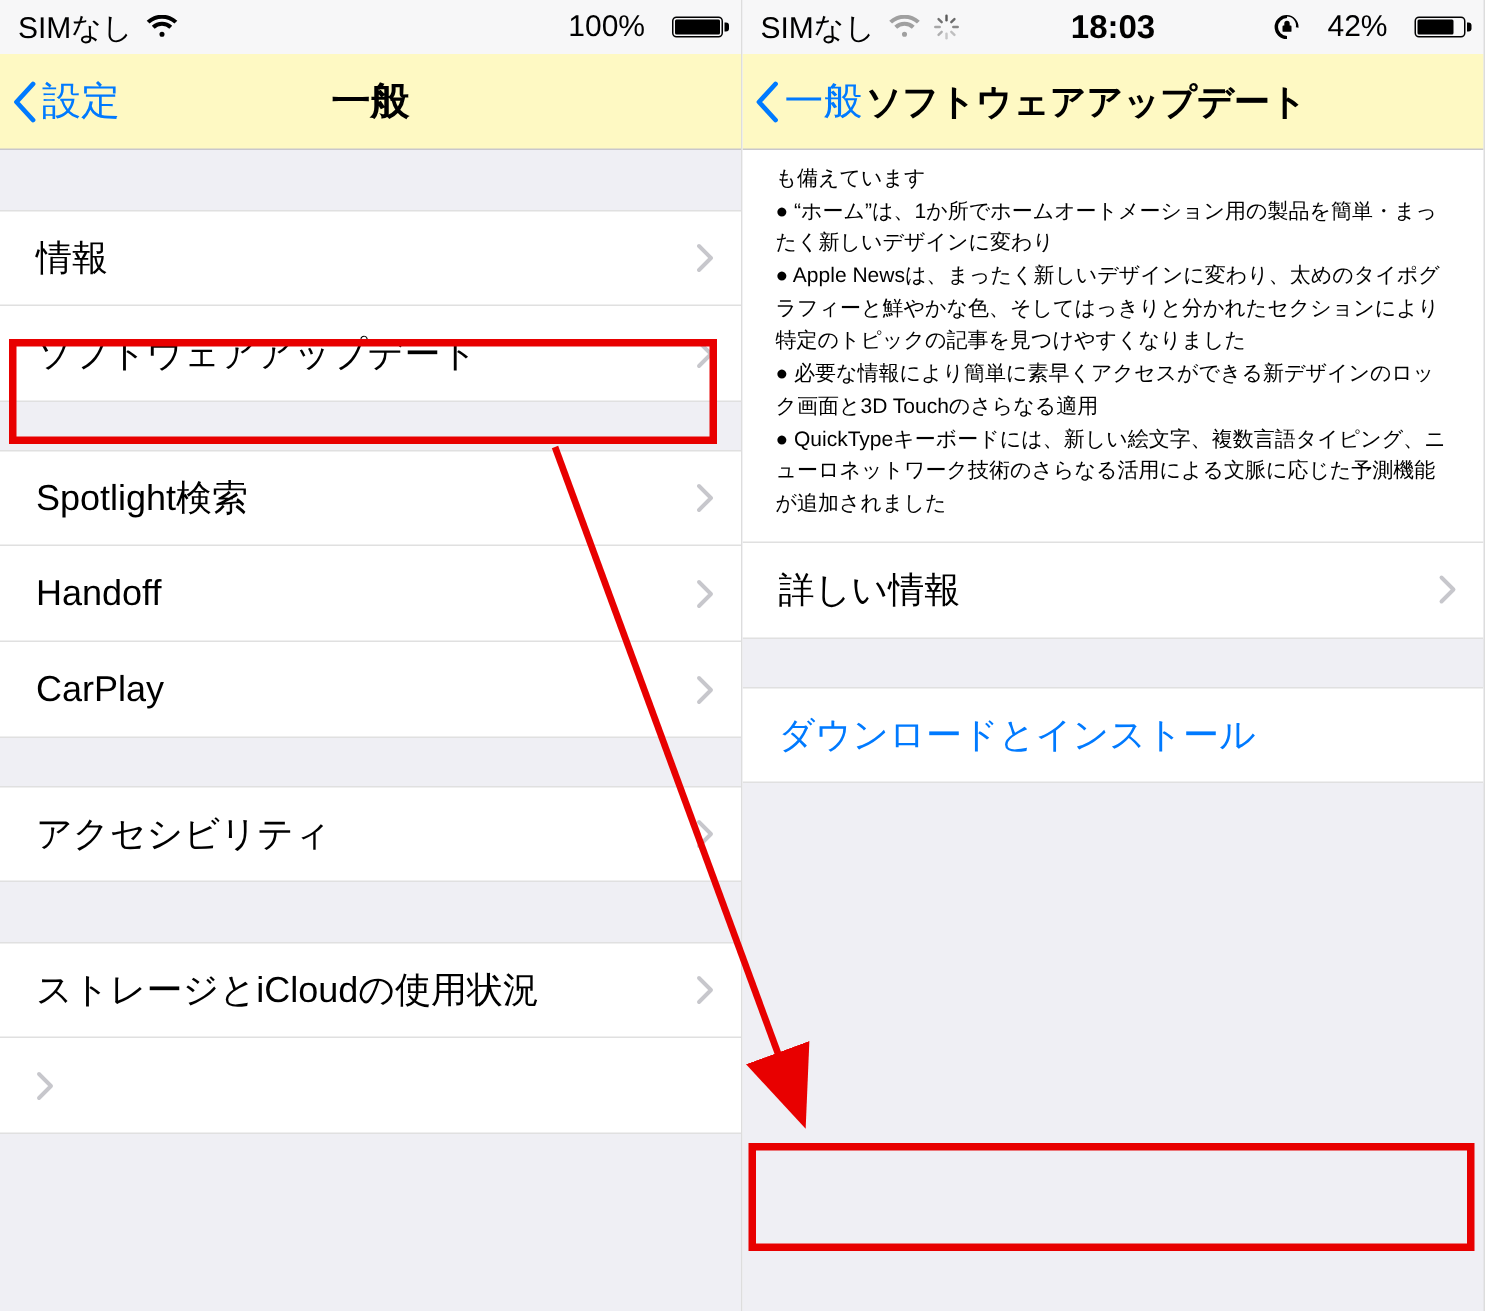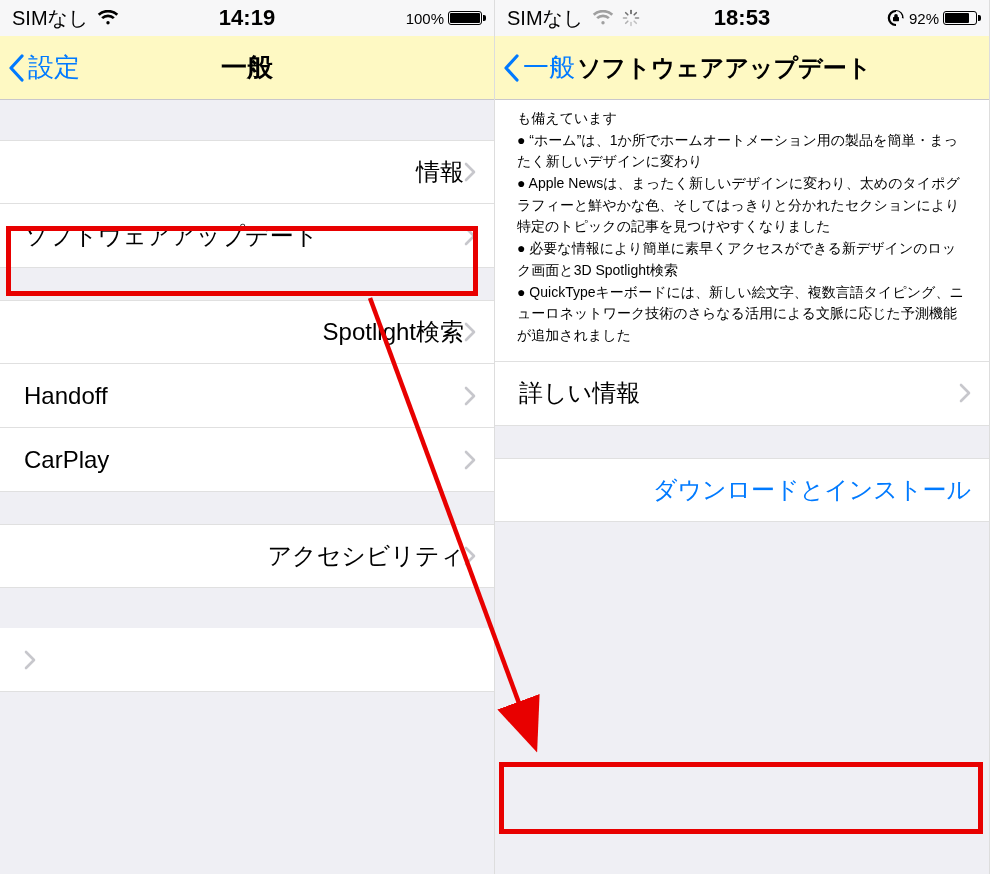--- a/index.html
+++ b/index.html
@@ -27,21 +27,21 @@
     background:#f7f7f8;
     display:flex;
     align-items:center;
     padding:0 12px;
     font-size:20px;
     color:#000;
     position:relative;
   }
   .sb-carrier { display:flex; align-items:center; gap:8px; font-size:20px;}
   .sb-time { position:absolute; left:0; right:0; text-align:center; font-weight:600; font-size:22px; pointer-events:none;}
-  .sb-right { margin-left:auto; display:flex; align-items:center; gap:4px; font-size:15px;}
+  .sb-right { margin-left:auto; display:flex; align-items:center; gap:18px; font-size:20px;}
   .wifi-icon svg, .lock-icon svg, .spinner-icon svg { display:block; }
   .battery {
     width:34px; height:14px; border:1.5px solid #000; border-radius:3px; position:relative; display:inline-block;
   }
   .battery::after{
     content:""; position:absolute; right:-5px; top:3px; width:3px; height:6px; background:#000; border-radius:0 2px 2px 0;
   }
   .battery .fill{ position:absolute; left:1px; top:1px; bottom:1px; background:#000; border-radius:1px; }
   
   .navbar {
@@ -65,21 +65,21 @@
     height:64px;
     display:flex;
     align-items:center;
     padding:0 18px 0 24px;
     font-size:24px;
     color:#000;
     position:relative;
     border-bottom:1px solid #e0e0e0;
   }
   .cell .label { flex:1; }
-  .cell.group-first { border-top:1px solid #e0e0e0;text-align:right; }
+  .cell.group-first { border-top:1px solid #e0e0e0; }
   .cell .chevron { color:#c7c7cc; }
   .cell.link .label { color:#007aff; }
   .highlight {
     position:absolute;
     border:5px solid #e80000;
     pointer-events:none;
     z-index:50;
   }
   
   .body-text {
@@ -107,21 +107,20 @@
 
   <div class="statusbar">
     <div class="sb-carrier">
       <span>SIMなし</span>
       <span class="wifi-icon">
         <svg width="22" height="16" viewBox="0 0 22 16">
             <path d="M11 14.5a1.7 1.7 0 100-3.4 1.7 1.7 0 000 3.4zM4.2 7.2a10 10 0 0113.6 0l-1.9 1.9a7.3 7.3 0 00-9.8 0L4.2 7.2zM.8 3.8a15 15 0 0120.4 0L19.3 5.7a12.3 12.3 0 00-16.6 0L.8 3.8z" fill="#000"></path>
           </svg>
       </span>
     </div>
-    <div class="sb-time">14:19</div>
     <div class="sb-right">
       <span>100%</span>
       <span class="battery">
           <span class="fill" style="width:30px"></span>
         </span>
     </div>
   </div>
 
   <div class="navbar">
     <div class="back-btn">
@@ -187,20 +186,28 @@
     <span class="label">アクセシビリティ</span>
     <span class="chevron chev">
         <svg width="12" height="20" viewBox="0 0 12 20">
           <path d="M2 2 L10 10 L2 18" stroke="#c7c7cc" stroke-width="2.6" fill="none" stroke-linecap="round" stroke-linejoin="round"></path>
         </svg>
       </span>
   </div>
 
   <div class="section-gap"></div>
 
+  <div class="cell group-first">
+    <span class="label">ストレージとiCloudの使用状況</span>
+    <span class="chevron chev">
+        <svg width="12" height="20" viewBox="0 0 12 20">
+          <path d="M2 2 L10 10 L2 18" stroke="#c7c7cc" stroke-width="2.6" fill="none" stroke-linecap="round" stroke-linejoin="round"></path>
+        </svg>
+      </span>
+  </div>
   <div class="cell">
     <span class="chevron chev">
         <svg width="12" height="20" viewBox="0 0 12 20">
           <path d="M2 2 L10 10 L2 18" stroke="#c7c7cc" stroke-width="2.6" fill="none" stroke-linecap="round" stroke-linejoin="round"></path>
         </svg>
       </span>
   </div>
 
   <div class="highlight" style="left:6px; top:226px; width:472px; height:70px;"></div>
 </div>
@@ -223,29 +230,29 @@
               <line x1="1.5" y1="9" x2="4.5" y2="9" opacity=".5"></line>
               <line x1="13.5" y1="9" x2="16.5" y2="9" opacity=".7"></line>
               <line x1="3.7" y1="3.7" x2="5.8" y2="5.8" opacity=".85"></line>
               <line x1="12.2" y1="12.2" x2="14.3" y2="14.3" opacity=".35"></line>
               <line x1="3.7" y1="14.3" x2="5.8" y2="12.2" opacity=".45"></line>
               <line x1="12.2" y1="5.8" x2="14.3" y2="3.7" opacity=".9"></line>
             </g>
           </svg>
       </span>
     </div>
-    <div class="sb-time">18:53</div>
+    <div class="sb-time">18:03</div>
     <div class="sb-right">
       <span class="lock-icon">
         <svg width="18" height="18" viewBox="0 0 18 18">
             <path d="M9 2a6 6 0 015.9 7.1l1.8.4A8 8 0 109 17v-2a6 6 0 110-12z" fill="#000"></path>
             <path d="M7.2 8V6.7a1.8 1.8 0 013.6 0V8h.6a.6.6 0 01.6.6v3a.6.6 0 01-.6.6H6.6a.6.6 0 01-.6-.6v-3a.6.6 0 01.6-.6h.6z" fill="#000"></path>
           </svg>
       </span>
-      <span>92%</span>
+      <span>42%</span>
       <span class="battery">
           <span class="fill" style="width:24px"></span>
         </span>
     </div>
   </div>
 
   <div class="navbar tight">
     <div class="back-btn">
       <span class="back-chevron">
         <svg width="16" height="28" viewBox="0 0 16 28">
@@ -254,21 +261,21 @@
       </span>
       <span>一般</span>
     </div>
     <div class="nav-title" style="font-size:24px;">ソフトウェアアップデート</div>
   </div>
 
   <div class="body-text">
     <p>も備えています</p>
     <p class="bullet">● “ホーム”は、1か所でホームオートメーション用の製品を簡単・まったく新しいデザインに変わり</p>
     <p class="bullet">● Apple Newsは、まったく新しいデザインに変わり、太めのタイポグラフィーと鮮やかな色、そしてはっきりと分かれたセクションにより特定のトピックの記事を見つけやすくなりました</p>
-    <p class="bullet">● 必要な情報により簡単に素早くアクセスができる新デザインのロック画面と3D Spotlight検索</p>
+    <p class="bullet">● 必要な情報により簡単に素早くアクセスができる新デザインのロック画面と3D Touchのさらなる適用</p>
     <p class="bullet">● QuickTypeキーボードには、新しい絵文字、複数言語タイピング、ニューロネットワーク技術のさらなる活用による文脈に応じた予測機能が追加されました</p>
   </div>
 
   <div class="cell">
     <span class="label">詳しい情報</span>
     <span class="chevron chev">
         <svg width="12" height="20" viewBox="0 0 12 20">
           <path d="M2 2 L10 10 L2 18" stroke="#c7c7cc" stroke-width="2.6" fill="none" stroke-linecap="round" stroke-linejoin="round"></path>
         </svg>
       </span>

